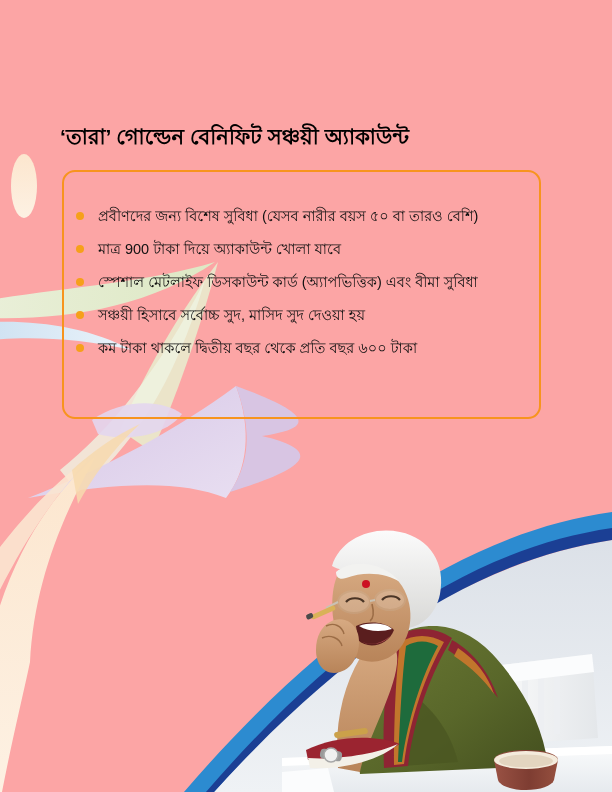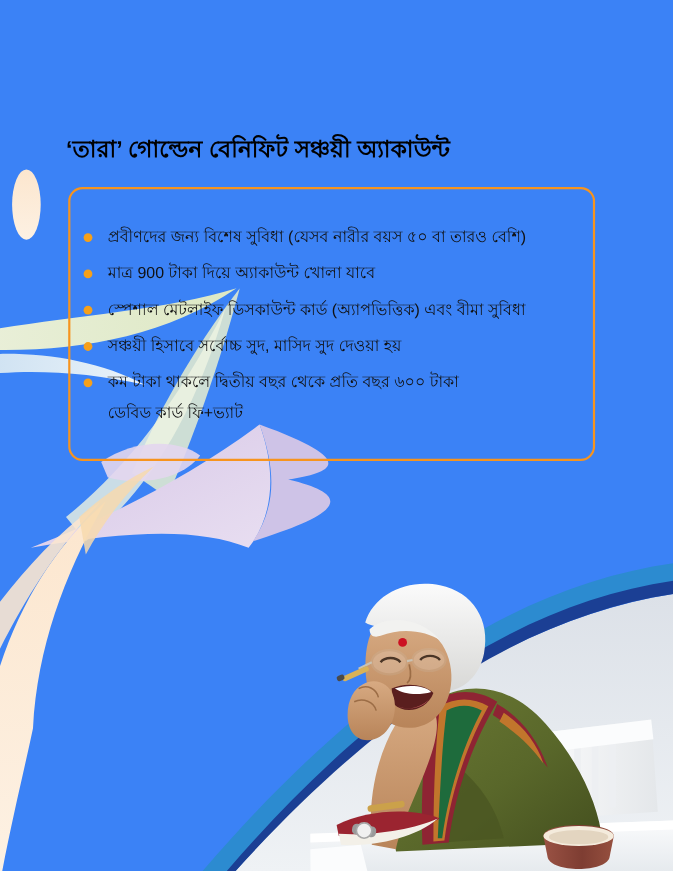--- a/index.html
+++ b/index.html
@@ -8,21 +8,21 @@
     background: #ffffff;
   }
   body {
     font-family: "Liberation Sans", "DejaVu Sans", sans-serif;
   }
   #page {
     position: relative;
     width: 612px;
     height: 792px;
     overflow: hidden;
-    background: #3b82f6;
+    background: #fca5a5;
   }
 
   
   #bg-art {
     position: absolute;
     left: 0; top: 0;
     width: 612px;
     height: 792px;
     pointer-events: none;
   }
@@ -172,21 +172,20 @@
       </li>
 
       <li class="feature-item">
         <span class="feature-bullet"></span>
         <span class="feature-line">সঞ্চয়ী হিসাবে সর্বোচ্চ সুদ, মাসিদ সুদ দেওয়া হয়</span>
       </li>
 
       <li class="feature-item">
         <span class="feature-bullet"></span>
         <span class="feature-line">কম টাকা থাকলে দ্বিতীয় বছর থেকে প্রতি বছর ৬০০ টাকা</span>
-        <span class="feature-line">ডেবিড কার্ড ফি+ভ্যাট</span>
       </li>
 
 
     </ul>
   </div>
 
   <svg id="photo-scene" viewBox="0 0 330 270" width="330" height="270" xmlns="http://www.w3.org/2000/svg">
     <defs>
       <linearGradient id="gHair" x1="0" y1="0" x2="0" y2="1">
         <stop offset="0%" stop-color="#FBFBFB"></stop>

